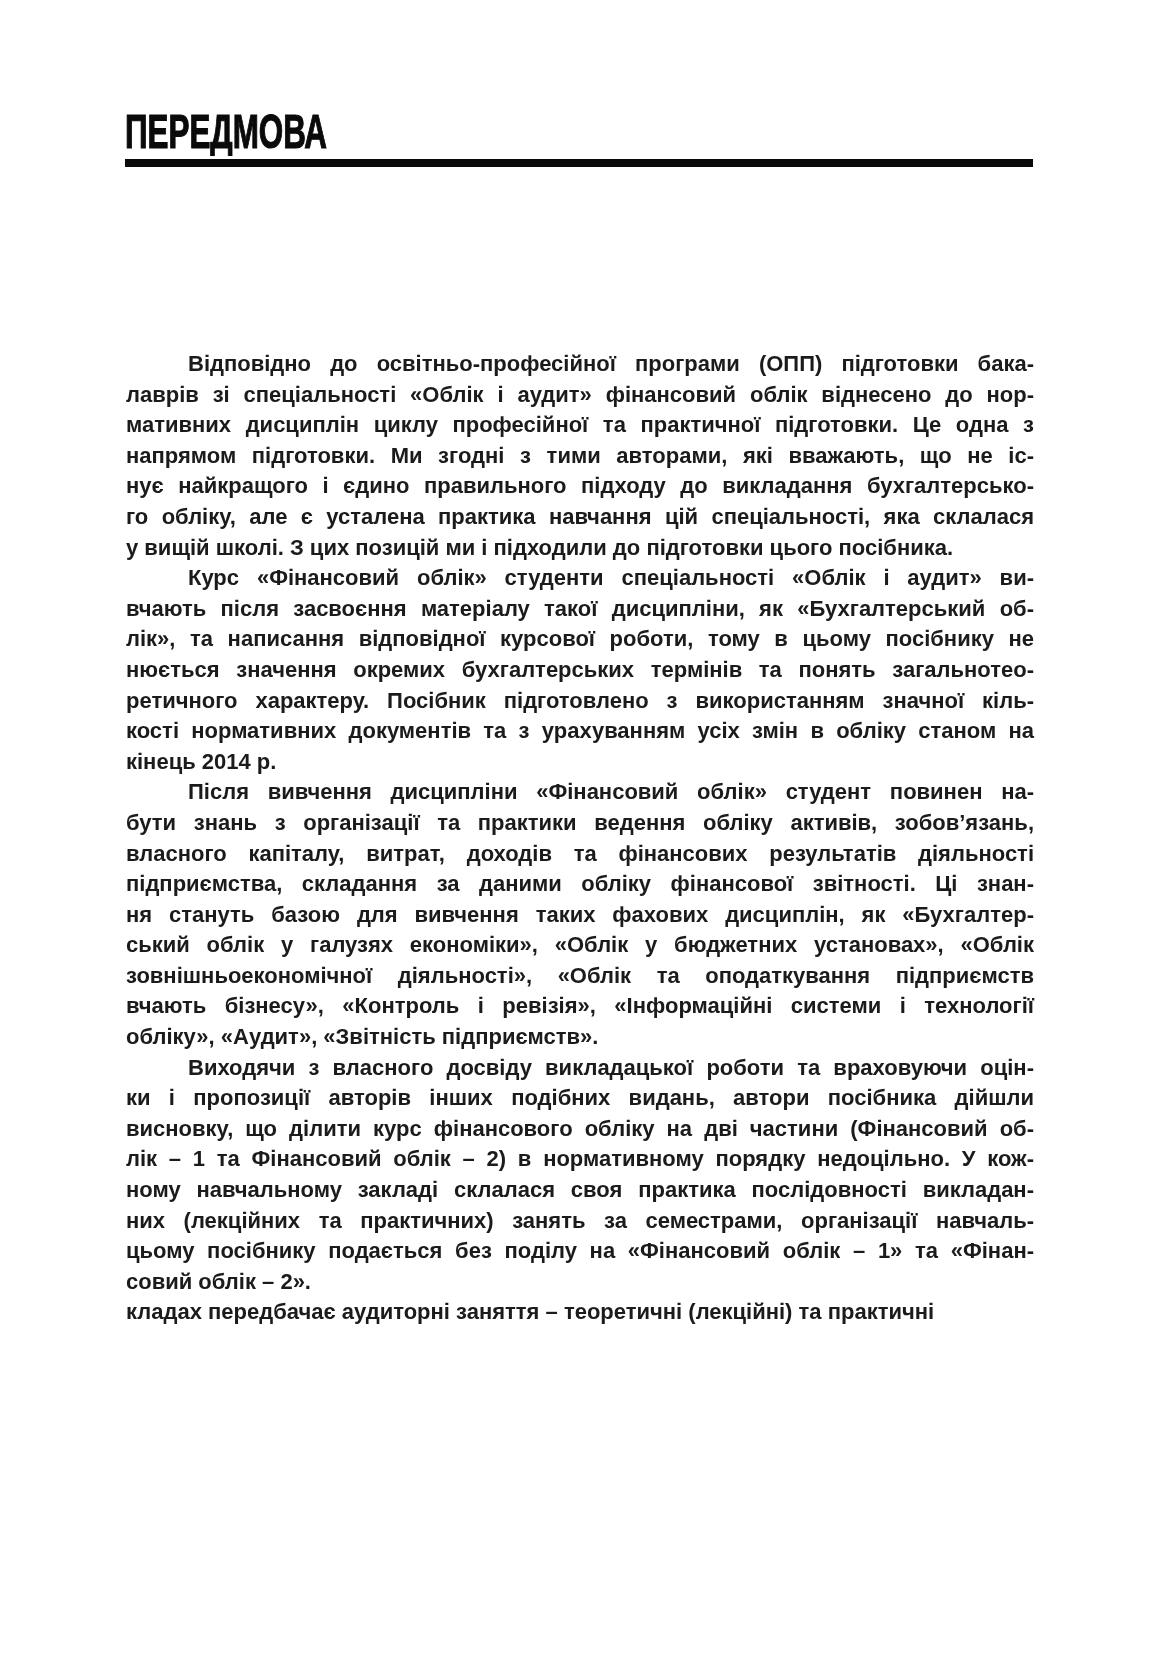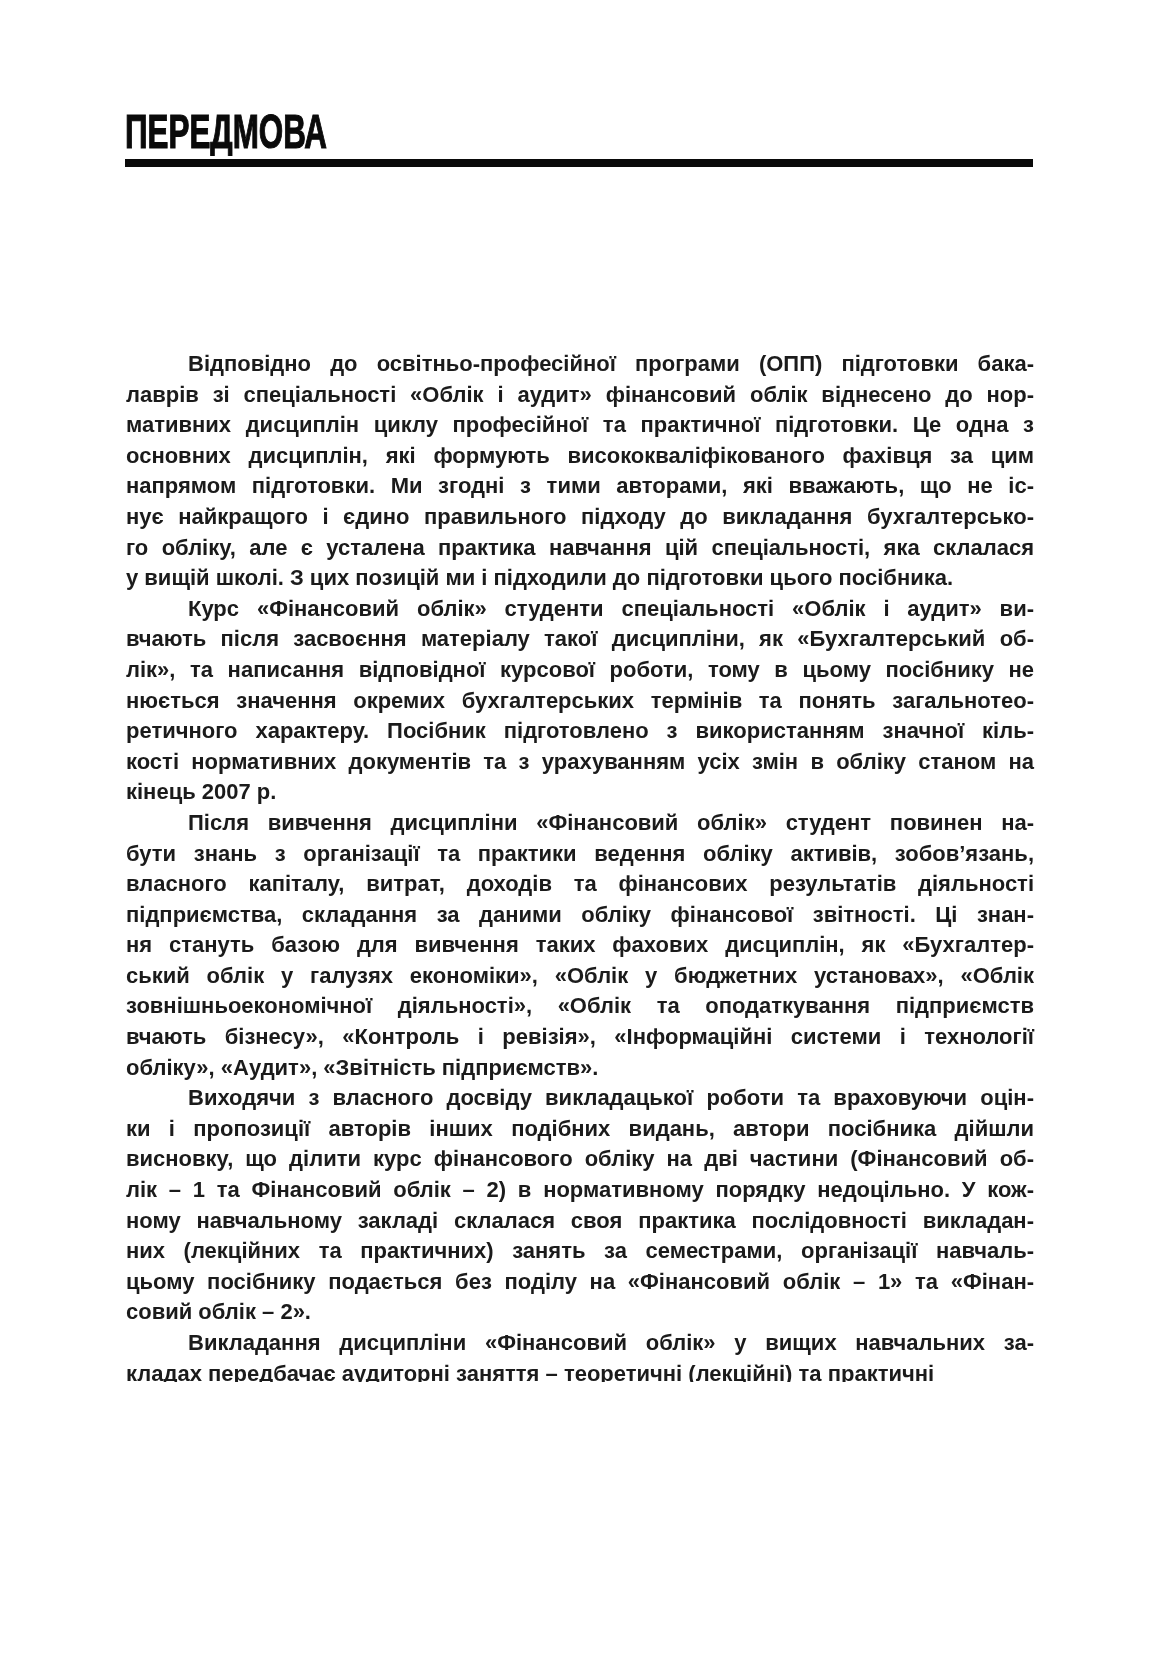--- a/index.html
+++ b/index.html
@@ -80,34 +80,33 @@
       <text x="0" y="44" font-size="49" textLength="202" lengthAdjust="spacingAndGlyphs">ПЕРЕДМОВА</text>
     </svg>
     <div class="rule"></div>
   </div>
 
   <div class="content">
       <div class="paragraph">
         <div class="line first">Відповідно до освітньо-професійної програми (ОПП) підготовки бака-</div>
         <div class="line">лаврів зі спеціальності «Облік і аудит» фінансовий облік віднесено до нор-</div>
         <div class="line">мативних дисциплін циклу професійної та практичної підготовки. Це одна з</div>
-        <div class="line">основних дисциплін, які формують висококваліфікованого фахівця за цим</div>
         <div class="line">напрямом підготовки. Ми згодні з тими авторами, які вважають, що не іс-</div>
         <div class="line">нує найкращого і єдино правильного підходу до викладання бухгалтерсько-</div>
         <div class="line">го обліку, але є усталена практика навчання цій спеціальності, яка склалася</div>
         <div class="line last">у вищій школі. З цих позицій ми і підходили до підготовки цього посібника.</div>
       </div>
       <div class="paragraph">
         <div class="line first">Курс «Фінансовий облік» студенти спеціальності «Облік і аудит» ви-</div>
         <div class="line">вчають після засвоєння матеріалу такої дисципліни, як «Бухгалтерський об-</div>
         <div class="line">лік», та написання відповідної курсової роботи, тому в цьому посібнику не</div>
         <div class="line">нюється значення окремих бухгалтерських термінів та понять загальнотео-</div>
         <div class="line">ретичного характеру. Посібник підготовлено з використанням значної кіль-</div>
         <div class="line">кості нормативних документів та з урахуванням усіх змін в обліку станом на</div>
-        <div class="line last">кінець 2007 р.</div>
+        <div class="line last">кінець 2014 р.</div>
       </div>
       <div class="paragraph">
         <div class="line first">Після вивчення дисципліни «Фінансовий облік» студент повинен на-</div>
         <div class="line">бути знань з організації та практики ведення обліку активів, зобов’язань,</div>
         <div class="line">власного капіталу, витрат, доходів та фінансових результатів діяльності</div>
         <div class="line">підприємства, складання за даними обліку фінансової звітності. Ці знан-</div>
         <div class="line">ня стануть базою для вивчення таких фахових дисциплін, як «Бухгалтер-</div>
         <div class="line">ський облік у галузях економіки», «Облік у бюджетних установах», «Облік</div>
         <div class="line">зовнішньоекономічної діяльності», «Облік та оподаткування підприємств</div>
         <div class="line">вчають бізнесу», «Контроль і ревізія», «Інформаційні системи і технології</div>
@@ -117,20 +116,19 @@
         <div class="line first">Виходячи з власного досвіду викладацької роботи та враховуючи оцін-</div>
         <div class="line">ки і пропозиції авторів інших подібних видань, автори посібника дійшли</div>
         <div class="line">висновку, що ділити курс фінансового обліку на дві частини (Фінансовий об-</div>
         <div class="line">лік – 1 та Фінансовий облік – 2) в нормативному порядку недоцільно. У кож-</div>
         <div class="line">ному навчальному закладі склалася своя практика послідовності викладан-</div>
         <div class="line">них (лекційних та практичних) занять за семестрами, організації навчаль-</div>
         <div class="line">цьому посібнику подається без поділу на «Фінансовий облік – 1» та «Фінан-</div>
         <div class="line last">совий облік – 2».</div>
       </div>
       <div class="paragraph">
-        <div class="line first">Викладання дисципліни «Фінансовий облік» у вищих навчальних за-</div>
         <div class="line last">кладах передбачає аудиторні заняття – теоретичні (лекційні) та практичні</div>
       </div>
     </div>
 
   <div class="page-number">4</div>
 
 </div>
 
 </body></html>

